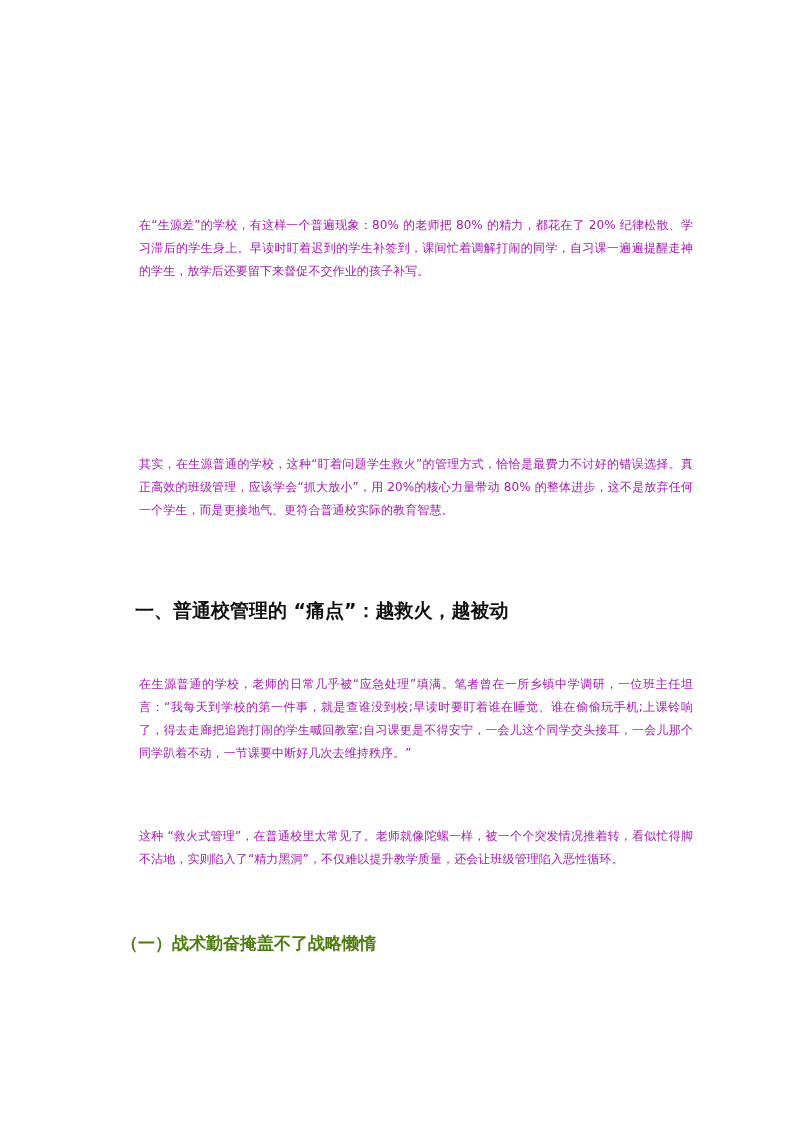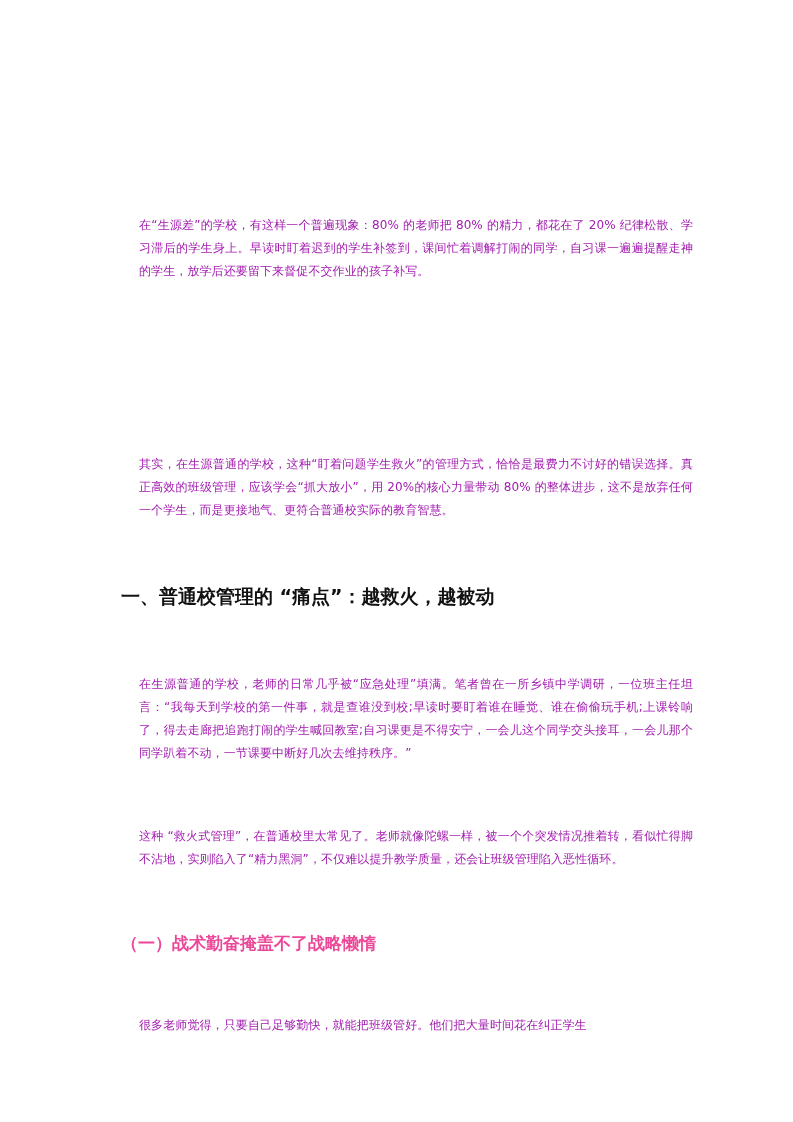--- a/index.html
+++ b/index.html
@@ -45,29 +45,29 @@
     text-align: justify;
     letter-spacing: 0.1px;
   }
   .h1 {
     position: absolute;
     left: 121px;
     top: 584px;
     font-size: 19px;
     font-weight: bold;
     color: #111;
-    margin: 0;
+    margin: 14px;
   }
   .h2 {
     position: absolute;
     left: 121px;
     top: 932px;
     font-size: 17px;
     font-weight: bold;
-    color: #ec4899;
+    color: #4d7c0f;
     margin: 0;
   }
 </style>
 </head>
 <body>
 
 <div class="page">
 
 
   <p class="para" style="top:196px;">在“生源差”的学校，有这样一个普遍现象：80% 的老师把 80% 的精力，都花在了 20% 纪律松散、学习滞后的学生身上。早读时盯着迟到的学生补签到，课间忙着调解打闹的同学，自习课一遍遍提醒走神的学生，放学后还要留下来督促不交作业的孩子补写。</p>
@@ -76,15 +76,14 @@
   <p class="para" style="top:435px;">其实，在生源普通的学校，这种“盯着问题学生救火”的管理方式，恰恰是最费力不讨好的错误选择。真正高效的班级管理，应该学会“抓大放小”，用 20%的核心力量带动 80% 的整体进步，这不是放弃任何一个学生，而是更接地气、更符合普通校实际的教育智慧。</p>
 
   <h2 class="h1">一、普通校管理的 “痛点”：越救火，越被动</h2>
 
   <p class="para" style="top:807px;">这种 “救火式管理”，在普通校里太常见了。老师就像陀螺一样，被一个个突发情况推着转，看似忙得脚不沾地，实则陷入了“精力黑洞”，不仅难以提升教学质量，还会让班级管理陷入恶性循环。</p>
 
   <p class="para" style="top:655px;">在生源普通的学校，老师的日常几乎被“应急处理”填满。笔者曾在一所乡镇中学调研，一位班主任坦言：“我每天到学校的第一件事，就是查谁没到校;早读时要盯着谁在睡觉、谁在偷偷玩手机;上课铃响了，得去走廊把追跑打闹的学生喊回教室;自习课更是不得安宁，一会儿这个同学交头接耳，一会儿那个同学趴着不动，一节课要中断好几次去维持秩序。”</p>
 
   <h3 class="h2">（一）战术勤奋掩盖不了战略懒惰</h3>
 
-  <p class="para" style="top:996px;">很多老师觉得，只要自己足够勤快，就能把班级管好。他们把大量时间花在纠正学生</p>
 
 </div>
 
 </body></html>

